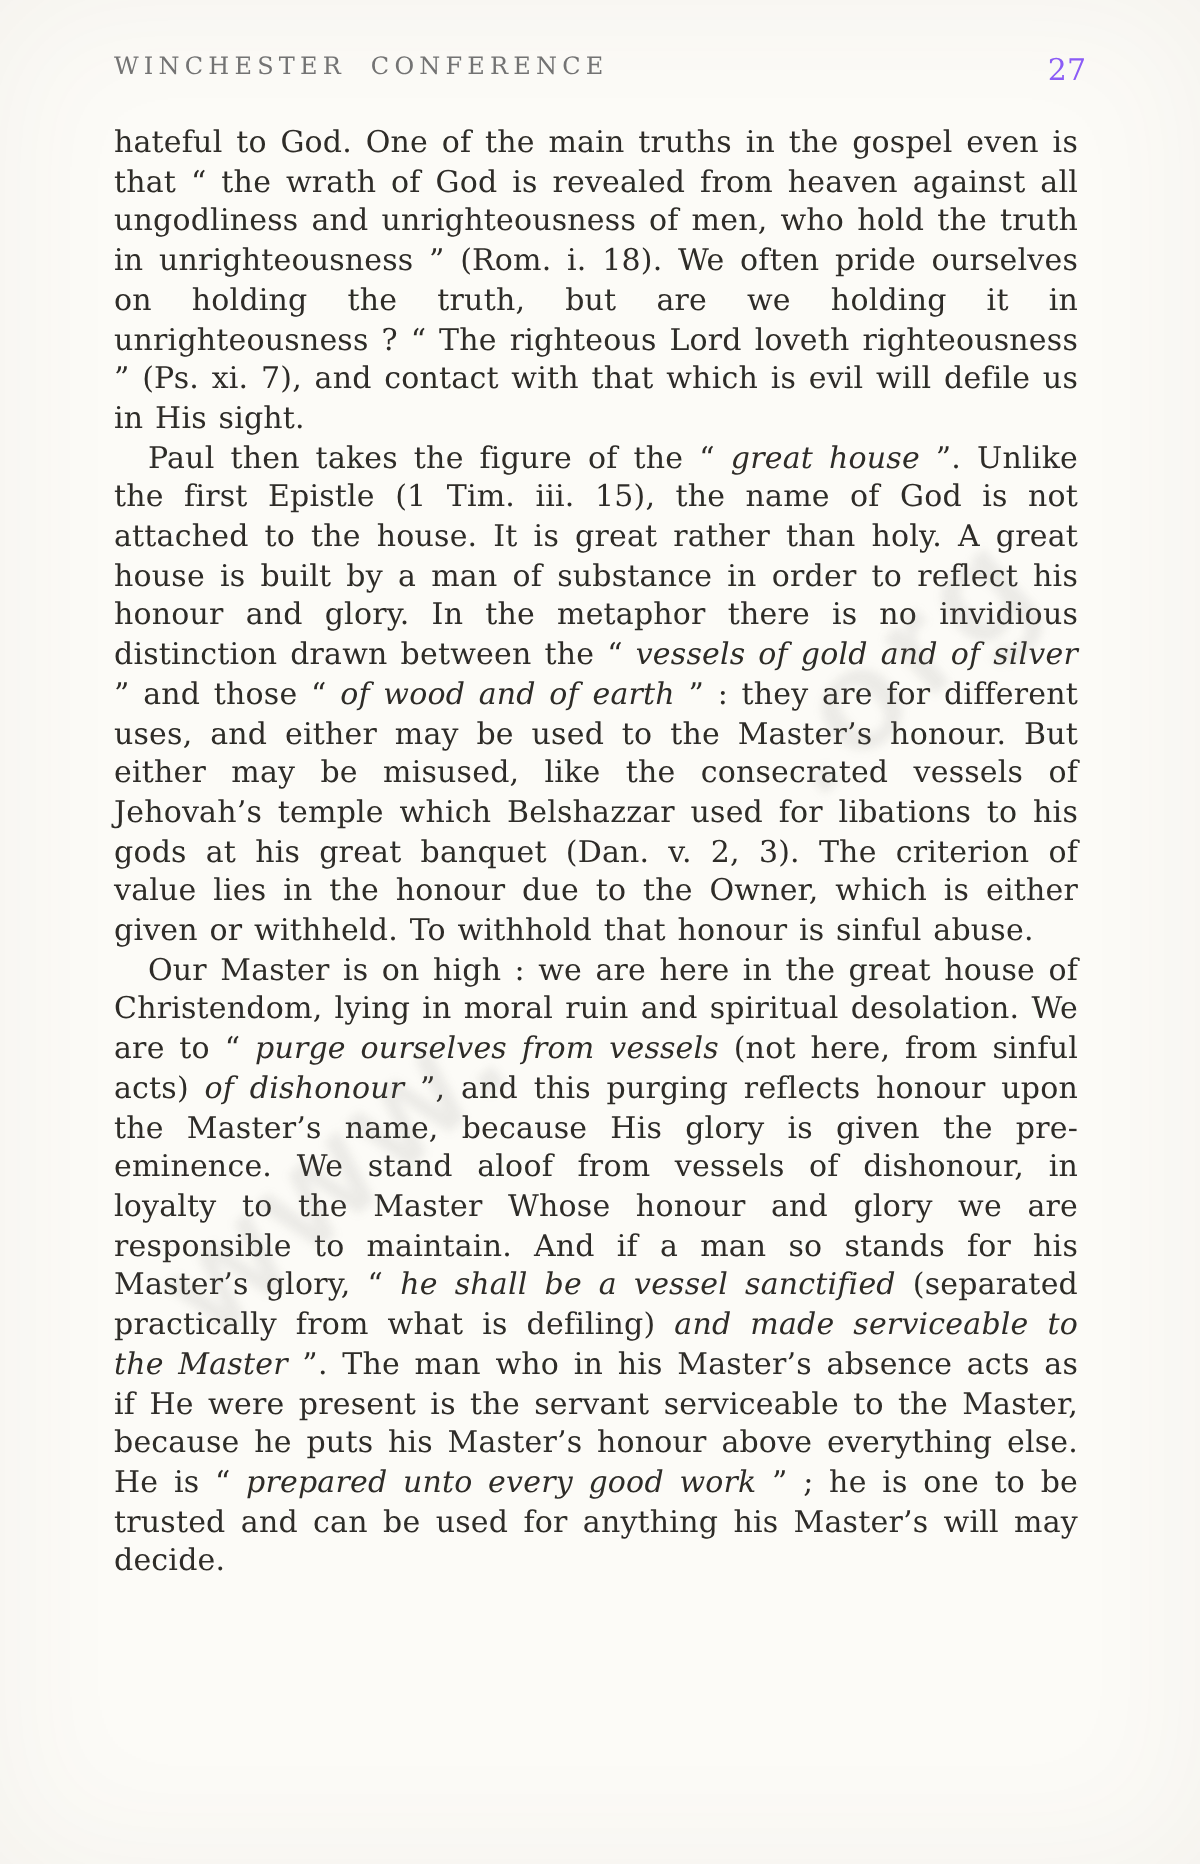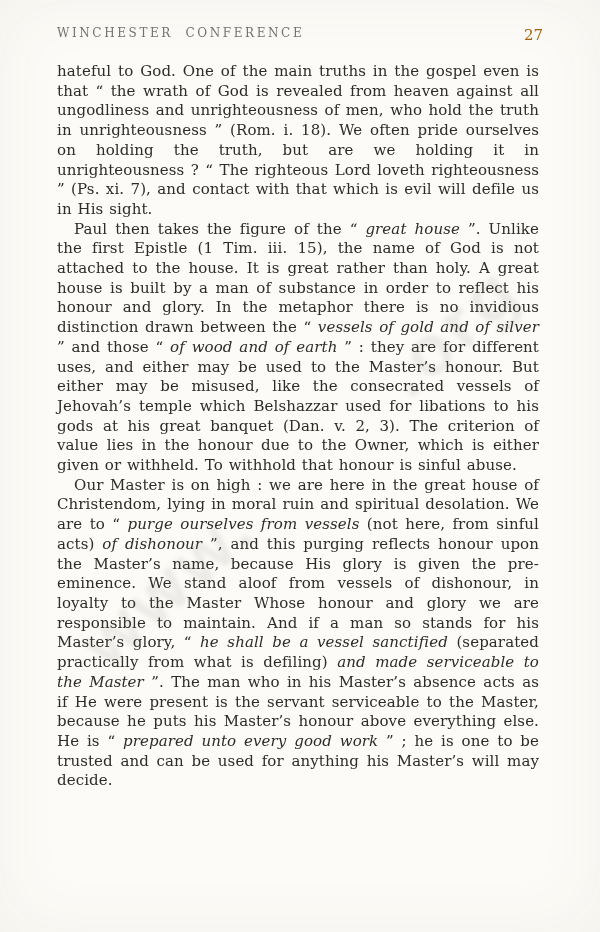--- a/index.html
+++ b/index.html
@@ -29,21 +29,21 @@
     font-size:12px;
     letter-spacing:2.6px;
     word-spacing:6px;
     color:#737373;
   }
   .page-number{
     position:absolute;
     right:2px;
     top:0;
     font-size:15px;
-    color:#a16207;
+    color:#8b5cf6;
   }
   .text-block{
     margin:14px 61px 0 57px;
     text-align:justify;
     font-size:15px;
     line-height:19.7px;
     letter-spacing:0.1px;
     word-spacing:1px;
   }
   .para{margin:0;}

